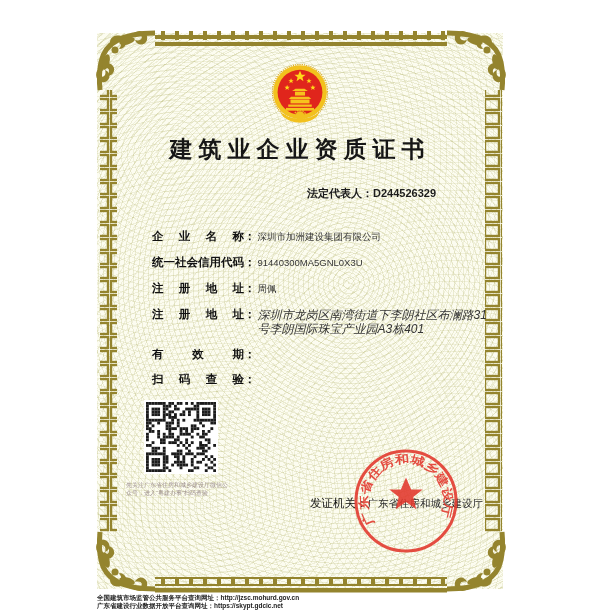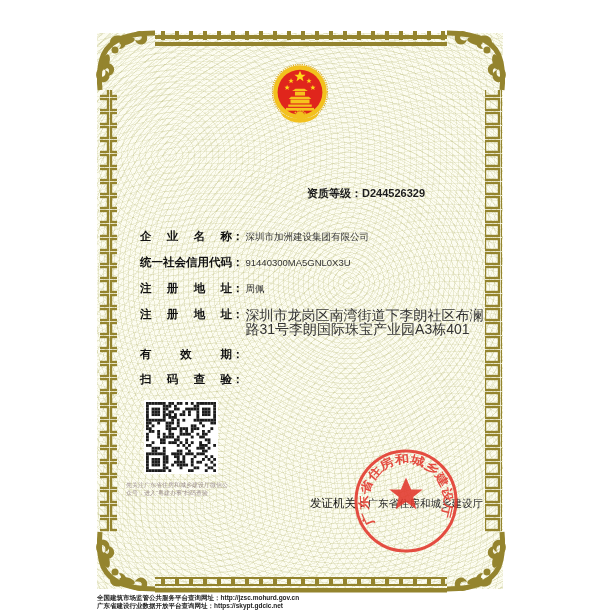--- a/index.html
+++ b/index.html
@@ -12,26 +12,26 @@
       repeating-radial-gradient(circle at 62% 45%, rgba(175,175,100,.22) 0 1px, transparent 1px 5px),
       repeating-radial-gradient(circle at 18% 22%, rgba(175,175,100,.16) 0 1px, transparent 1px 6px),
       repeating-radial-gradient(circle at 30% 85%, rgba(175,175,100,.16) 0 1px, transparent 1px 6px),
       repeating-radial-gradient(circle at 88% 80%, rgba(175,175,100,.16) 0 1px, transparent 1px 7px);}
   .frame{position:absolute;left:93px;top:28px;z-index:2;}
   .emblem{position:absolute;left:272px;top:63px;z-index:3;}
   .title{position:absolute;left:96px;top:134px;width:408px;z-index:3;text-align:center;
          font-size:23px;font-weight:700;color:#161616;letter-spacing:6px;}
   .certno{position:absolute;left:307px;top:186px;z-index:3;font-size:11px;font-weight:700;color:#1c1c1c;}
   .fields{position:absolute;left:140px;top:229px;width:356px;z-index:3;}
-  .f-row{display:flex;align-items:flex-start;margin-bottom:11px;line-height:14px;}
+  .f-row{display:flex;align-items:flex-start;margin-bottom:11px;line-height:14px;margin-left:12px;}
   .f-label{display:inline-block;width:92px;font-size:11.5px;font-weight:700;color:#111;
            text-align:justify;text-align-last:justify;flex:0 0 92px;}
   .f-colon{font-size:11.5px;font-weight:700;color:#111;flex:0 0 auto;margin-right:2px;}
   .f-value{font-size:9.5px;color:#343434;flex:1 1 auto;padding-top:1px;}
-  .f-value.addr{font-size:14px;}
+  .f-value.addr{font-size:12px;font-style:italic;}
   .f-note{display:block;font-size:9px;color:#4a4a4a;letter-spacing:2px;margin-top:1px;font-weight:700;}
   .qr{position:absolute;left:144px;top:400px;z-index:3;background:#fff;padding:2px;}
   .qr-caption{position:absolute;left:126px;top:481px;width:104px;z-index:3;
               font-size:6px;line-height:8px;color:#9d8f8f;}
   .issuer{position:absolute;left:310px;top:495px;z-index:3;}
   .i-row{margin-bottom:9px;white-space:nowrap;line-height:14px;}
   .i-label{font-size:11.5px;font-weight:400;color:#111;margin-top:32px;}
   .i-value{font-size:10.5px;color:#2a2a2a;}
   .seal{position:absolute;left:348px;top:444px;z-index:4;opacity:.87;}
   .footer{position:absolute;left:97px;top:594px;z-index:3;font-size:6.5px;font-weight:700;
@@ -95,22 +95,23 @@
     <path d="M36,50 L64,50 L58,46 L42,46 Z" fill="#f7c31d"></path>
     <rect x="41" y="51" width="18" height="7" fill="#f7c31d"></rect>
     <path d="M30,64 L70,64 L66,60 L34,60 Z" fill="#f7c31d"></path>
     <rect x="33" y="65" width="34" height="7" fill="#f7c31d"></rect>
     <rect x="29" y="74" width="42" height="4" fill="#f7c31d"></rect>
     <rect x="25" y="80" width="50" height="5" fill="#f7c31d"></rect>
     <circle cx="50" cy="94" r="8" fill="#f2c11e"></circle>
     <circle cx="50" cy="94" r="10" fill="none" stroke="#f2c11e" stroke-width="2.5" stroke-dasharray="3,2"></circle>
   </svg>
 
-
-  <div class="certno"><span>资质等级：</span><span>D244526329</span></div>
+  <div class="title">建筑业企业资质证书</div>
+
+  <div class="certno"><span>法定代表人：</span><span>D244526329</span></div>
 
   <div class="fields">
     <div class="f-row">
       <span class="f-label">企业名称</span>
       <span class="f-colon">：</span>
       <span class="f-value">深圳市加洲建设集团有限公司</span>
     </div>
     <div class="f-row">
       <span class="f-label">统一社会信用代码</span>
       <span class="f-colon">：</span>

